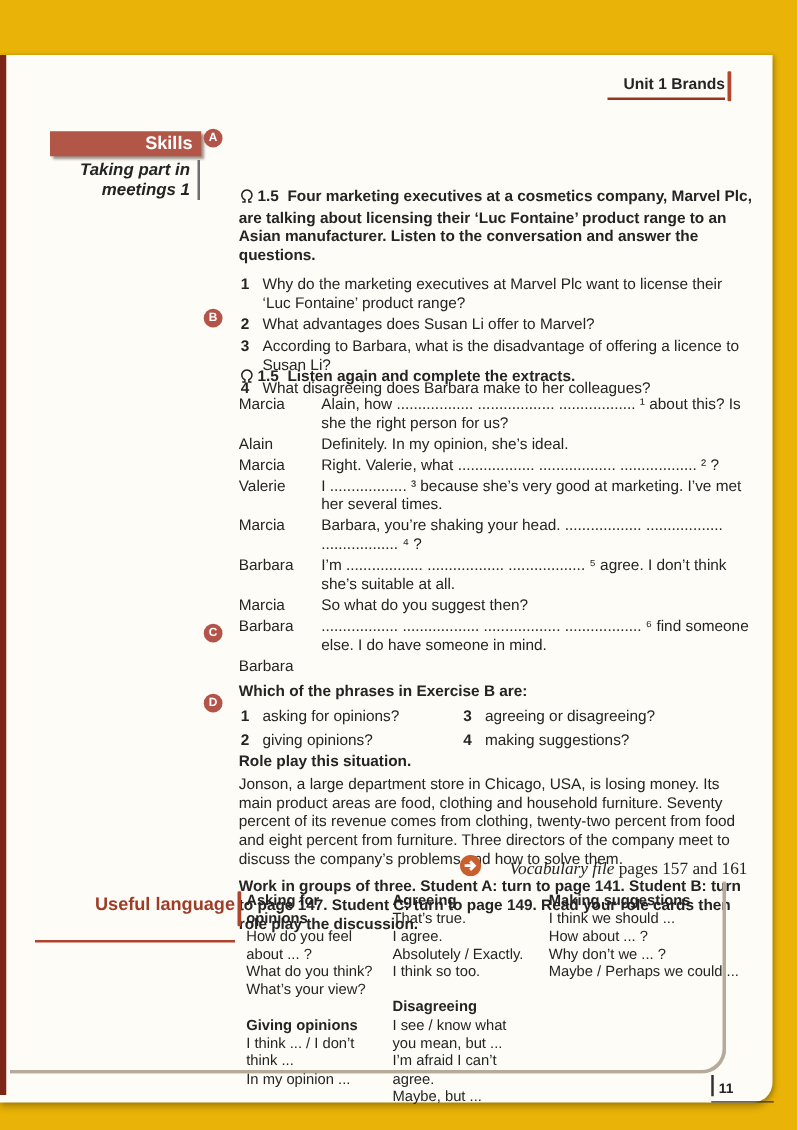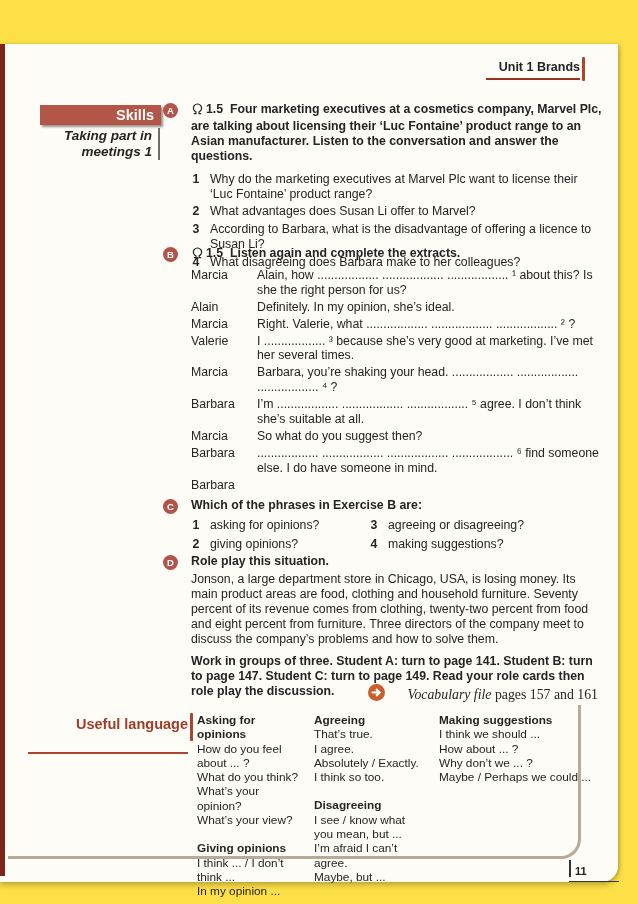--- a/index.html
+++ b/index.html
@@ -1,18 +1,18 @@
 <!DOCTYPE html>
 <html><head>
 <meta charset="utf-8">
 <style>
   html,body { margin:0; padding:0; }
   .canvas {
     position:relative; width:638px; height:904px; overflow:hidden;
-    background:#fde047;
+    background:#eab308;
     font-family:"Liberation Sans", sans-serif;
     color:#242424;
   }
   .page {
     position:absolute; left:0; top:44px; width:618px; height:838px;
     background:#fdfcf6;
     border-radius:0 0 16px 0;
     box-shadow:0 3px 6px rgba(0,0,0,.25), 2px 0 3px rgba(0,0,0,.12);
   }
   .left-strip { position:absolute; left:0; top:44px; width:5px; height:832px; background:#7c2519; }
@@ -39,21 +39,21 @@
   }
 
   
   .sec { position:absolute; left:163px; display:flex; gap:13px; }
   .marker {
     flex:none; width:15px; height:15px; border-radius:50%; background:#b3544a;
     color:#fff; font-size:9.5px; font-weight:bold;
     display:flex; align-items:center; justify-content:center; margin-top:1px;
   }
   .sec-body { width:414px; font-size:12.3px; line-height:14.9px; }
-  .bold { font-weight:bold; }
+  .bold { font-weight:bold;margin-top:48px; }
   .audio-ic { display:inline-block; vertical-align:-2px; margin-right:2px; }
 
   .qrow { display:flex; gap:9px; margin-top:3px; }
   .qnum { font-weight:bold; flex:none; width:10px; text-align:center; }
   .qtxt { width:388px; }
   .qlist { margin-top:8px; }
 
   .dlg { margin-top:5px; }
   .drow { display:flex; margin-bottom:2px; }
   .dspk { flex:none; width:66px; }
@@ -233,21 +233,20 @@
     <span>Useful language</span>
     <span class="tick"></span>
   </div>
 
   <div class="ul-cols">
     <div class="ul-col-1">
       <div class="ul-group">
         <div class="ul-head">Asking for opinions</div>
         <div>How do you feel about ... ?</div>
         <div>What do you think?</div>
-        <div>What’s your opinion?</div>
         <div>What’s your view?</div>
       </div>
       <div class="ul-group">
         <div class="ul-head">Giving opinions</div>
         <div>I think ... / I don’t think ...</div>
         <div>In my opinion ...</div>
       </div>
     </div>
     <div class="ul-col-2">
       <div class="ul-group">

